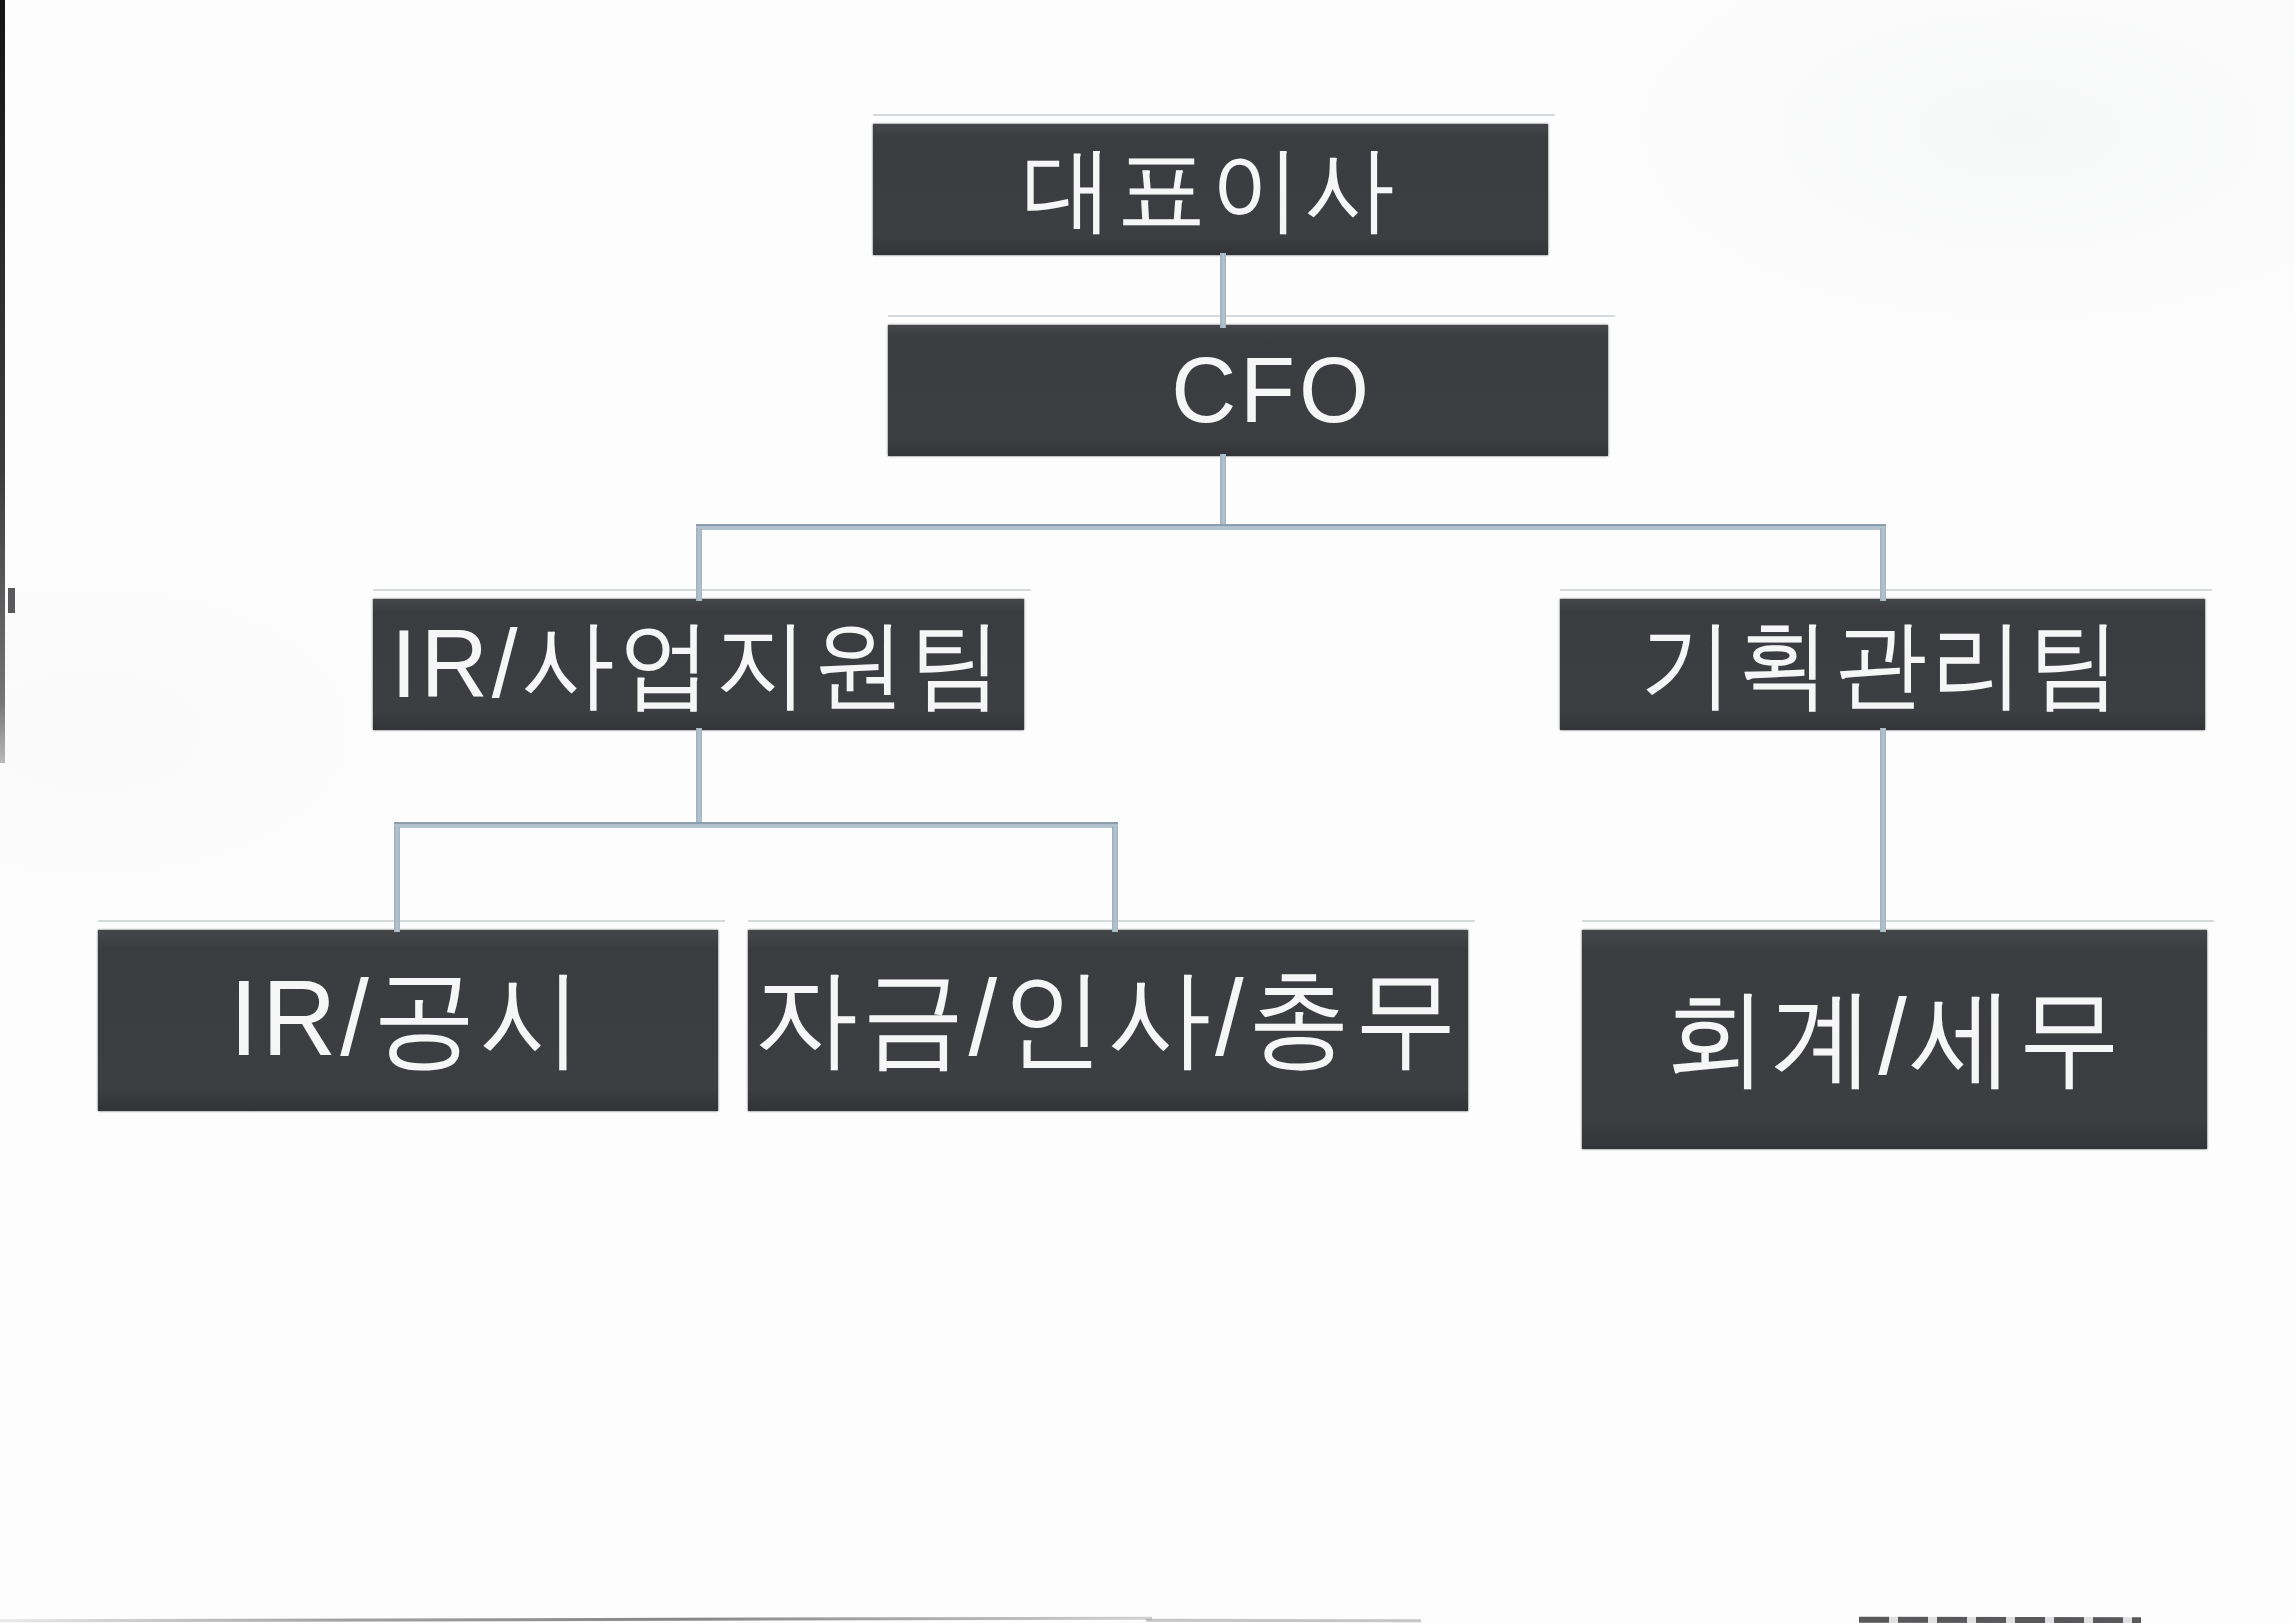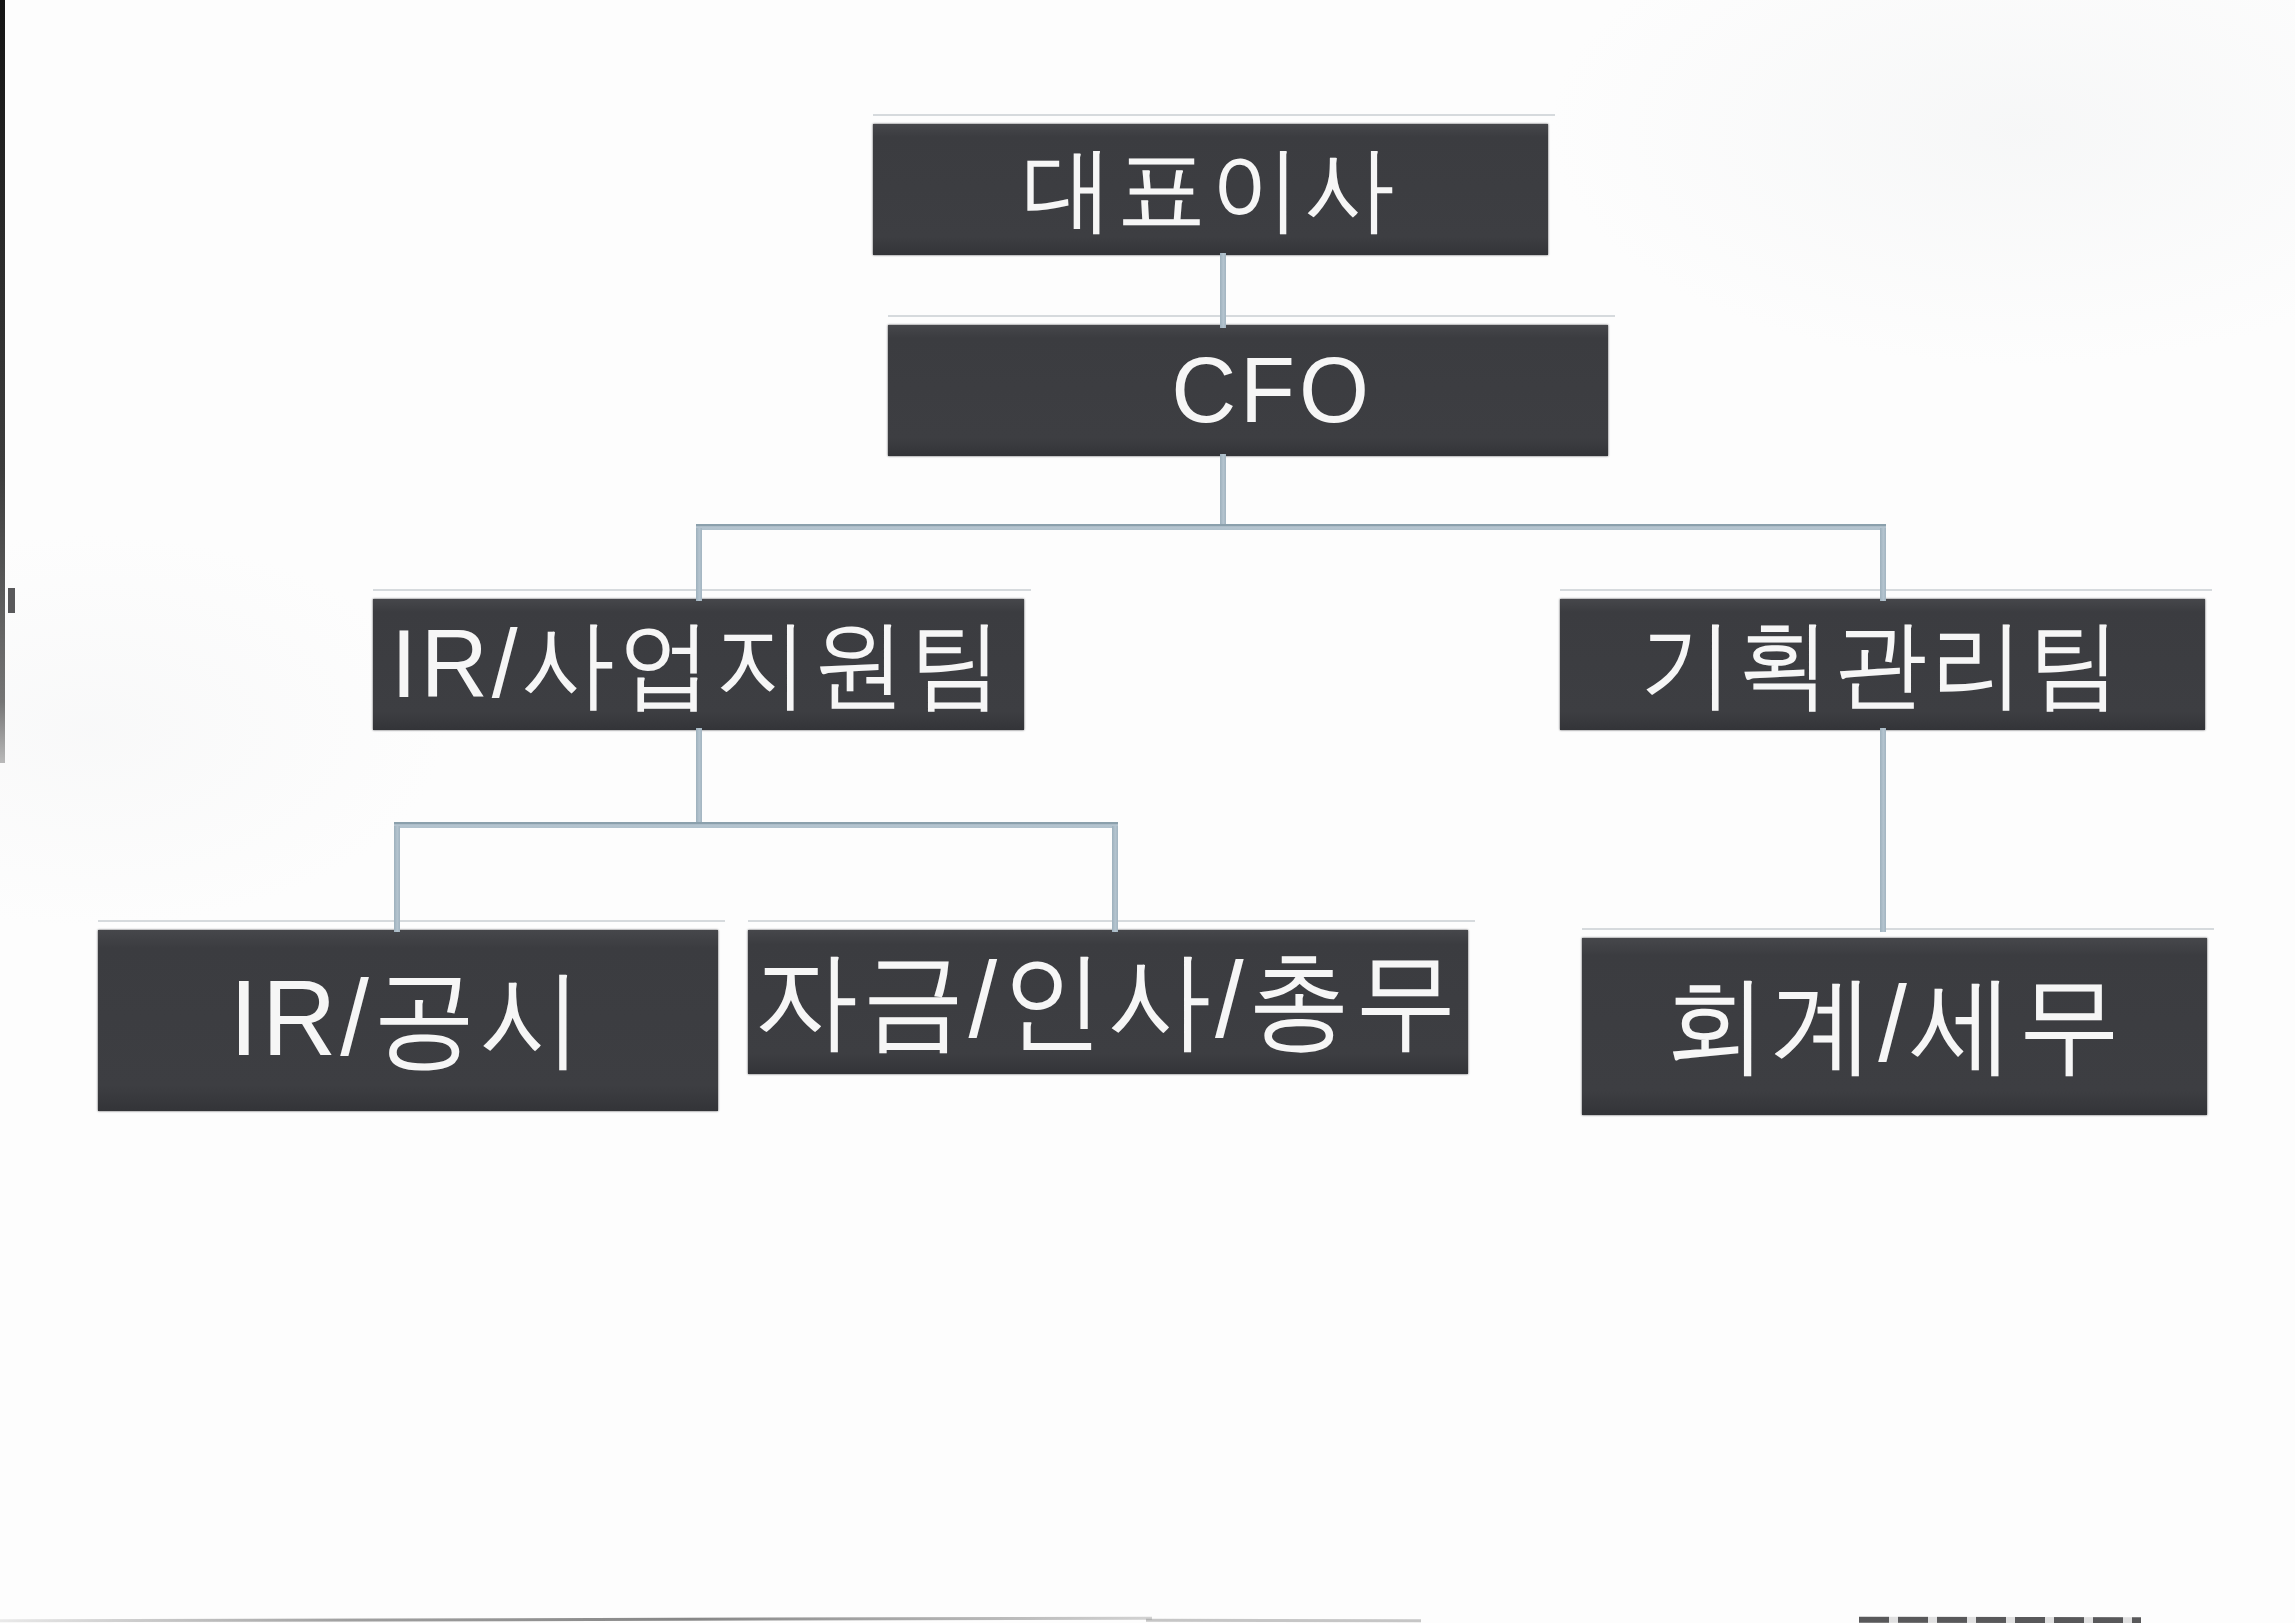--- a/index.html
+++ b/index.html
@@ -45,22 +45,22 @@
     letter-spacing: 3.9px;
     white-space: nowrap;
     transform: scaleY(1.04);
   }
 
   #n-ceo       { left: 873px; top: 124px;  width: 675px; height: 131px; }
   #n-cfo       { left: 888px; top: 325px;  width: 672px; height: 131px; padding-left: 48px; }
   #n-team-ir   { left: 373px;  top: 599px;  width: 651px;  height: 131px; }
   #n-team-plan { left: 1560px; top: 599px;  width: 645px;  height: 131px; }
   #n-ir-disc   { left: 98px;  top: 930px; width: 620px;  height: 181px; }
-  #n-fund-hr   { left: 748px; top: 930px; width: 720px; height: 144px; }
-  #n-acct-tax  { left: 1582px; top: 930px; width: 625px;  height: 177px; margin-top: 8px; }
+  #n-fund-hr   { left: 748px; top: 930px; width: 720px; height: 181px; }
+  #n-acct-tax  { left: 1582px; top: 930px; width: 625px;  height: 219px; }
 
   #n-ceo .lbl, #n-cfo .lbl           { font-size: 90px; }
   #n-team-ir .lbl, #n-team-plan .lbl { font-size: 93px; }
   #n-ir-disc .lbl, #n-fund-hr .lbl, #n-acct-tax .lbl { font-size: 103px; }
 
   
   .edge { position: absolute; }
   .edge.v {
     width: 5.9px;
     background: linear-gradient(90deg, #9db0bc, #b4c4cf 55%, #a2b4c0);

